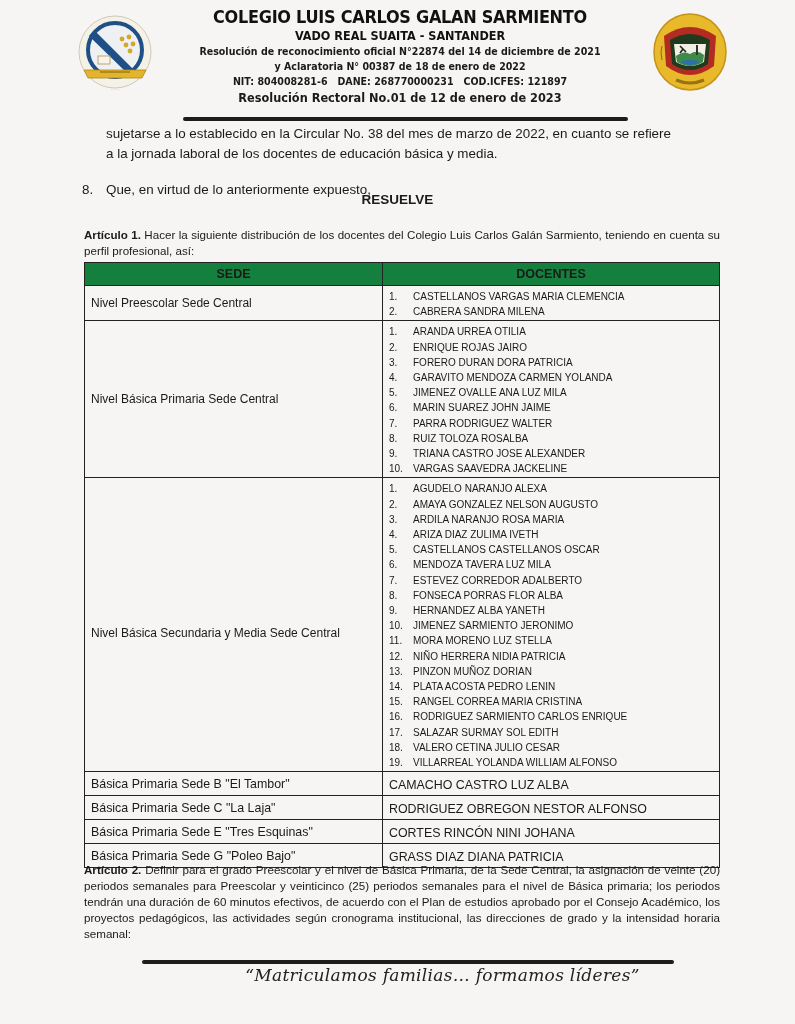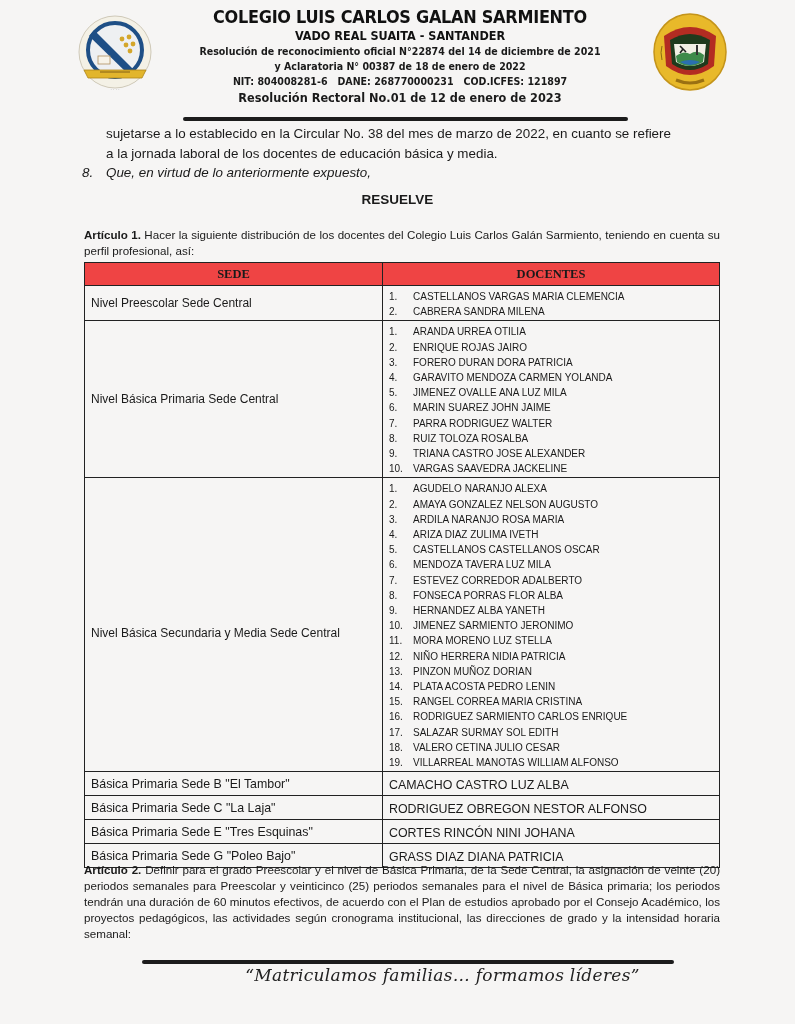--- a/index.html
+++ b/index.html
@@ -26,21 +26,21 @@
   
   .body-text { position: absolute; left: 82px; width: 640px; font-size: 13.4px; line-height: 20px; }
   .indent { padding-left: 24px; }
   .resuelve { position: absolute; top: 192px; left: 0; width: 795px; text-align: center; font-weight: bold; font-size: 13.5px; }
   .art1 { position: absolute; left: 84px; top: 227px; width: 636px; font-size: 11.6px; line-height: 16px; text-align: justify; }
   .bold { font-weight: bold; }
 
   
   table.dist { position: absolute; left: 84px; top: 262px; width: 636px; border-collapse: collapse; font-size: 12px; }
   table.dist td, table.dist th { border: 1px solid #222; padding: 0 6px; vertical-align: middle; }
-  table.dist th { background: #ef4444; font-weight: bold; font-size: 12.5px; height: 22px; text-align: center; font-family: Liberation Serif, serif; }
+  table.dist th { background: #15803d; font-weight: bold; font-size: 12.5px; height: 22px; text-align: center; }
   table.dist td.sede { width: 285px; }
   table.dist td.doc { padding: 3px 6px 1px 6px; }
   .docentes-list { list-style: none; margin: 0; padding: 0; }
   .docentes-list li { line-height: 15.2px; font-size: 10px; white-space: nowrap; }
   .num { display: inline-block; width: 24px; }
   tr.single td { height: 19px; font-size: 12.4px; }
 
   
   .art2 { position: absolute; left: 84px; top: 862px; width: 636px; font-size: 11.6px; line-height: 16px; text-align: justify; }
 
@@ -92,21 +92,21 @@
       <path d="M12 36 Q10 42 12 50" stroke="#8a6a10" stroke-width="1" fill="none"></path>
     </svg>
 
     <div class="header-rule"></div>
   </div>
 
   <div class="body-text indent" style="top:124px;">
     <div>sujetarse a lo establecido en la Circular No. 38 del mes de marzo de 2022, en cuanto se refiere</div>
     <div>a la jornada laboral de los docentes de educación básica y media.</div>
   </div>
-  <div class="body-text" style="top:163px;font-style:italic;">
+  <div class="body-text" style="top:180px;">
     <span style="display:inline-block;width:24px;">8.</span><span>Que, en virtud de lo anteriormente expuesto,</span>
   </div>
 
   <div class="resuelve">RESUELVE</div>
 
   <div class="art1">
     <span class="bold">Artículo 1.</span><span> Hacer la siguiente distribución de los docentes del Colegio Luis Carlos Galán Sarmiento, teniendo en cuenta su perfil profesional, así:</span>
   </div>
 
   <table class="dist">
@@ -158,21 +158,21 @@
               <li><span class="num">9.</span><span>HERNANDEZ ALBA YANETH</span></li>
               <li><span class="num">10.</span><span>JIMENEZ SARMIENTO JERONIMO</span></li>
               <li><span class="num">11.</span><span>MORA MORENO LUZ STELLA</span></li>
               <li><span class="num">12.</span><span>NIÑO HERRERA NIDIA PATRICIA</span></li>
               <li><span class="num">13.</span><span>PINZON MUÑOZ DORIAN</span></li>
               <li><span class="num">14.</span><span>PLATA ACOSTA PEDRO LENIN</span></li>
               <li><span class="num">15.</span><span>RANGEL CORREA MARIA CRISTINA</span></li>
               <li><span class="num">16.</span><span>RODRIGUEZ SARMIENTO CARLOS ENRIQUE</span></li>
               <li><span class="num">17.</span><span>SALAZAR SURMAY SOL EDITH</span></li>
               <li><span class="num">18.</span><span>VALERO CETINA JULIO CESAR</span></li>
-              <li><span class="num">19.</span><span>VILLARREAL MANOTAS WILLIAM ALFONSO</span></li>
+              <li><span class="num">19.</span><span>VILLARREAL YOLANDA WILLIAM ALFONSO</span></li>
             </ul>
           </td>
         </tr>
         <tr class="single">
           <td class="sede">Básica Primaria Sede B "El Tambor"</td>
           <td class="doc">CAMACHO CASTRO LUZ ALBA</td>
         </tr>
         <tr class="single">
           <td class="sede">Básica Primaria Sede C "La Laja"</td>
           <td class="doc">RODRIGUEZ OBREGON NESTOR ALFONSO</td>

